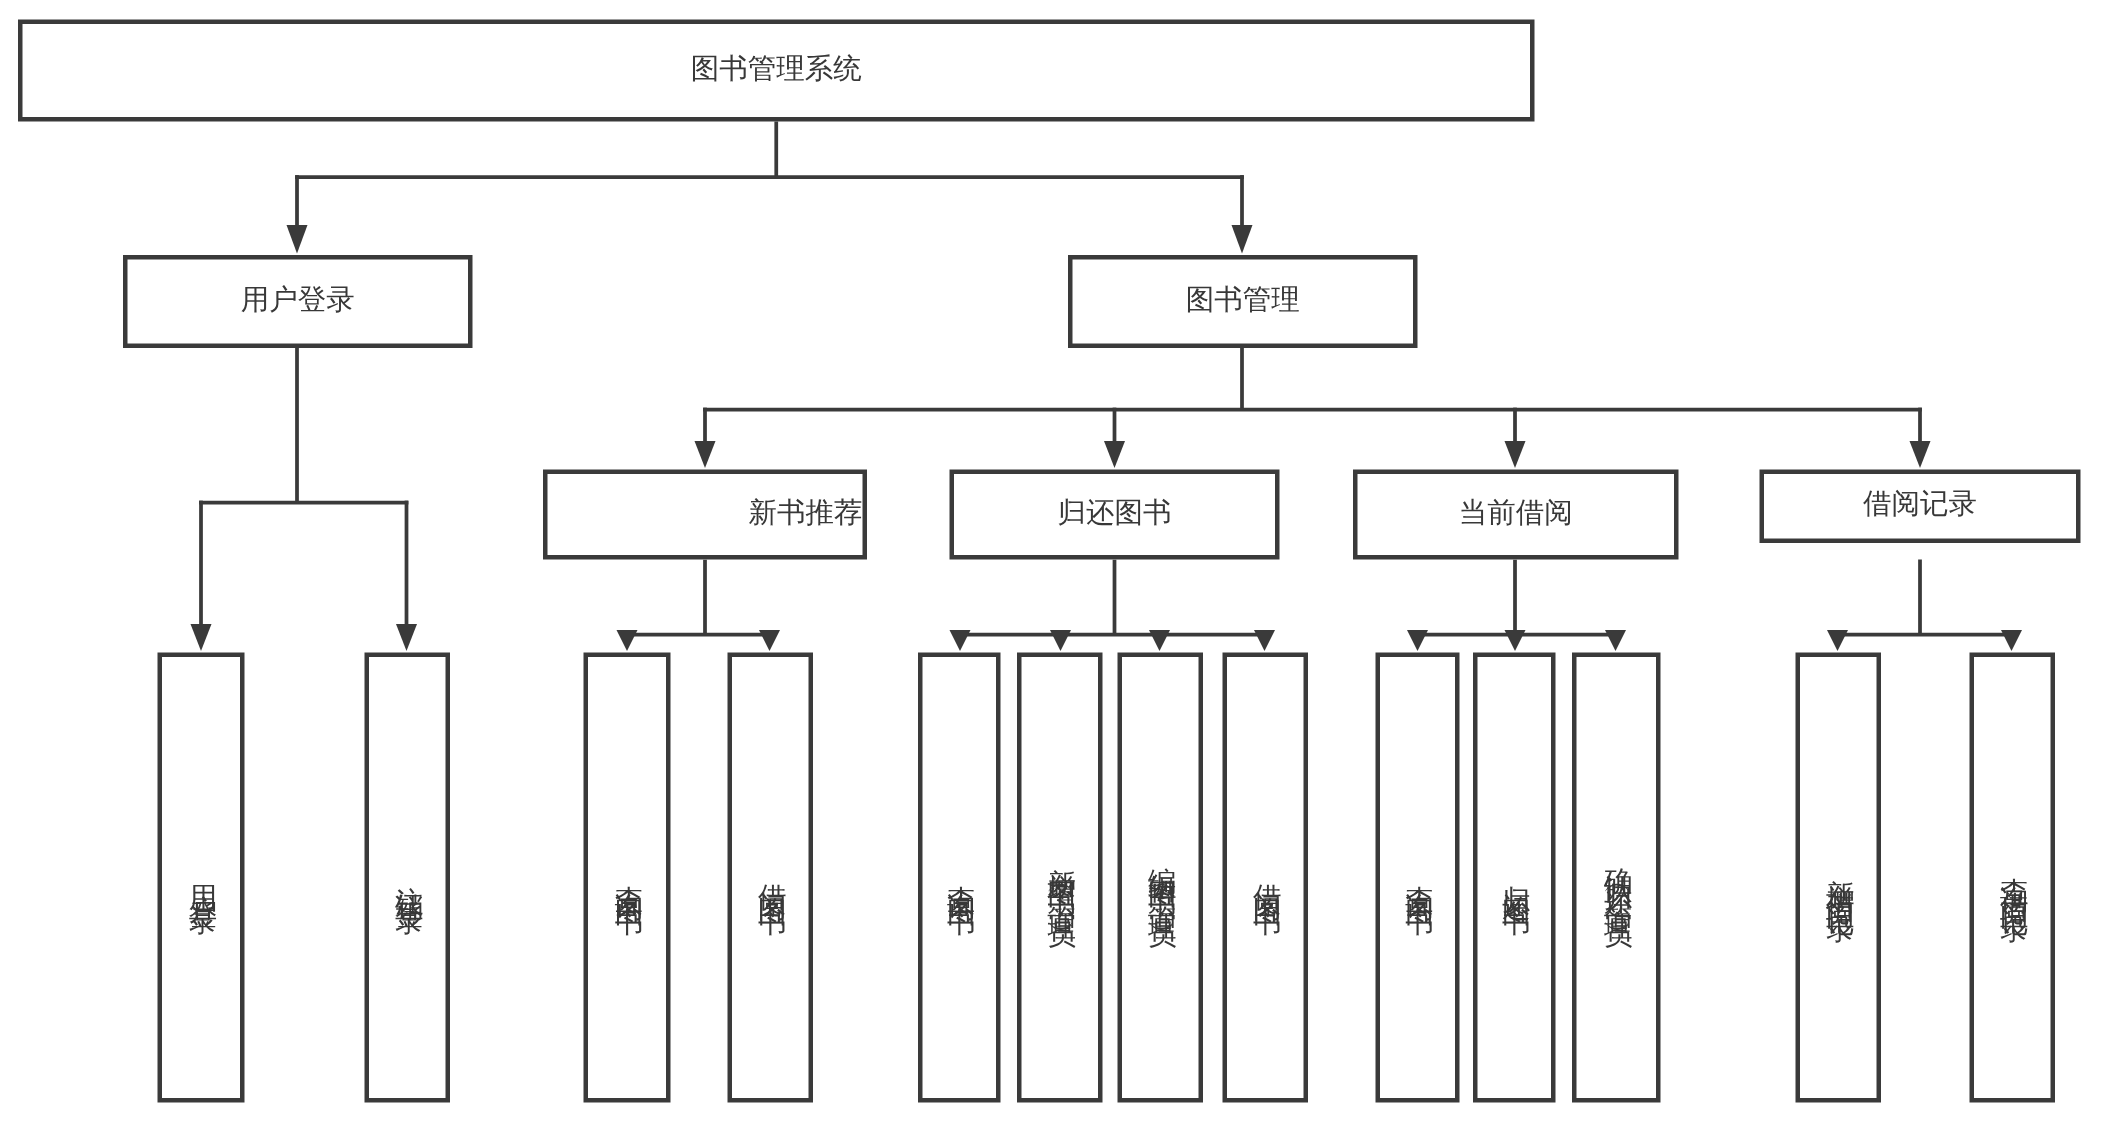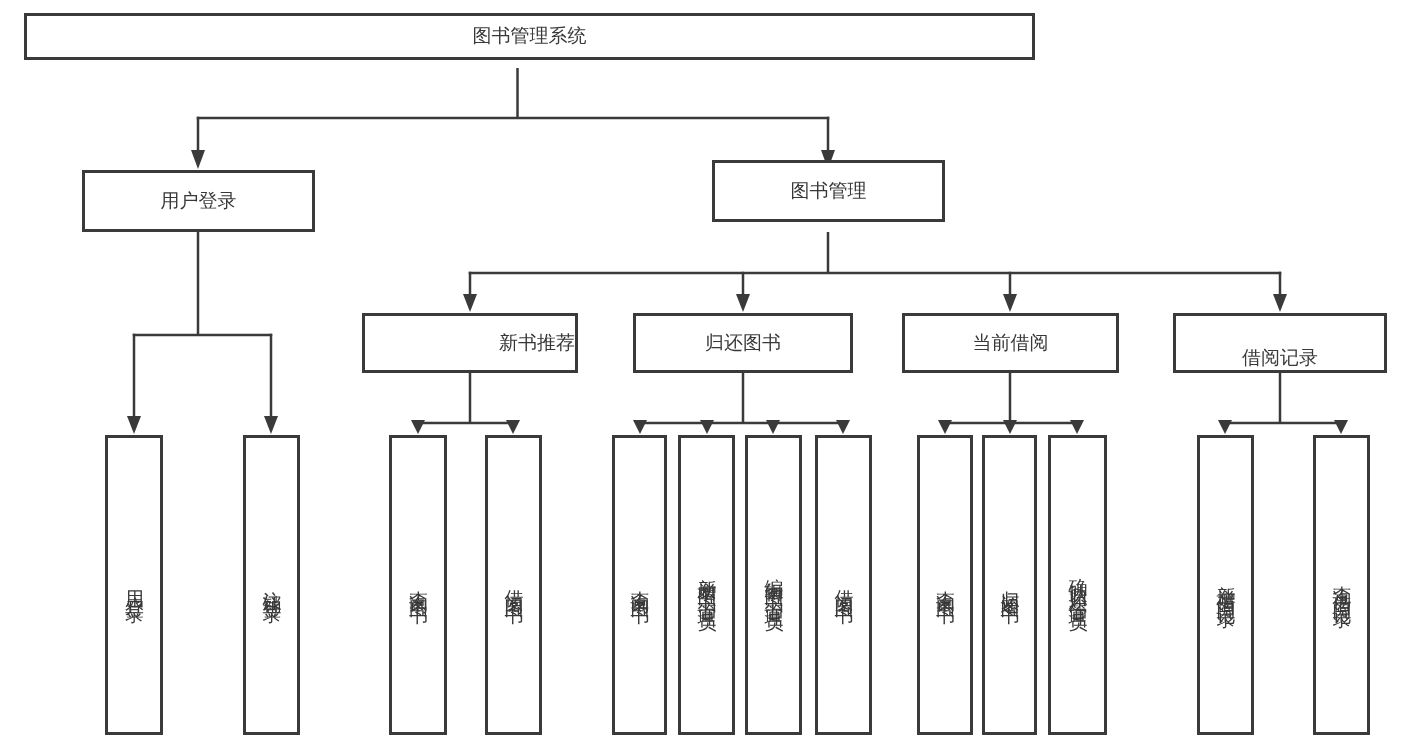--- a/index.html
+++ b/index.html
@@ -100,41 +100,41 @@
 
       <polygon points="938,420 952,420 945,434"></polygon>
       <polygon points="1003,420 1017,420 1010,434"></polygon>
       <polygon points="1070,420 1084,420 1077,434"></polygon>
 
       <polygon points="1218,420 1232,420 1225,434"></polygon>
       <polygon points="1334,420 1348,420 1341,434"></polygon>
     </g>
   </svg>
 
-  <div class="box" style="left:12px;top:13px;width:1011px;height:47px;margin-left:12px;">
+  <div class="box" style="left:12px;top:13px;width:1011px;height:68px;">
     <span>图书管理系统</span>
   </div>
 
   <div class="box" style="left:82px;top:170px;width:233px;height:62px;">
     <span>用户登录</span>
   </div>
-  <div class="box" style="left:712px;top:160px;width:233px;height:62px;">
+  <div class="box" style="left:712px;top:170px;width:233px;height:62px;">
     <span>图书管理</span>
   </div>
 
   <div class="box" style="left:362px;top:313px;width:216px;height:60px;justify-content:flex-end;">
     <span>新书推荐</span>
   </div>
   <div class="box" style="left:633px;top:313px;width:220px;height:60px;">
     <span>归还图书</span>
   </div>
   <div class="box" style="left:902px;top:313px;width:217px;height:60px;">
     <span>当前借阅</span>
   </div>
-  <div class="box" style="left:1173px;top:313px;width:214px;height:60px;align-items:flex-end;">
+  <div class="box" style="left:1173px;top:313px;width:214px;height:49px;">
     <span>借阅记录</span>
   </div>
 
   <div class="box vbox" style="left:105px;top:435px;width:58px;height:300px;">
     <span class="vtext">用户登录</span>
   </div>
   <div class="box vbox" style="left:243px;top:435px;width:57px;height:300px;">
     <span class="vtext">注销登录</span>
   </div>
 

